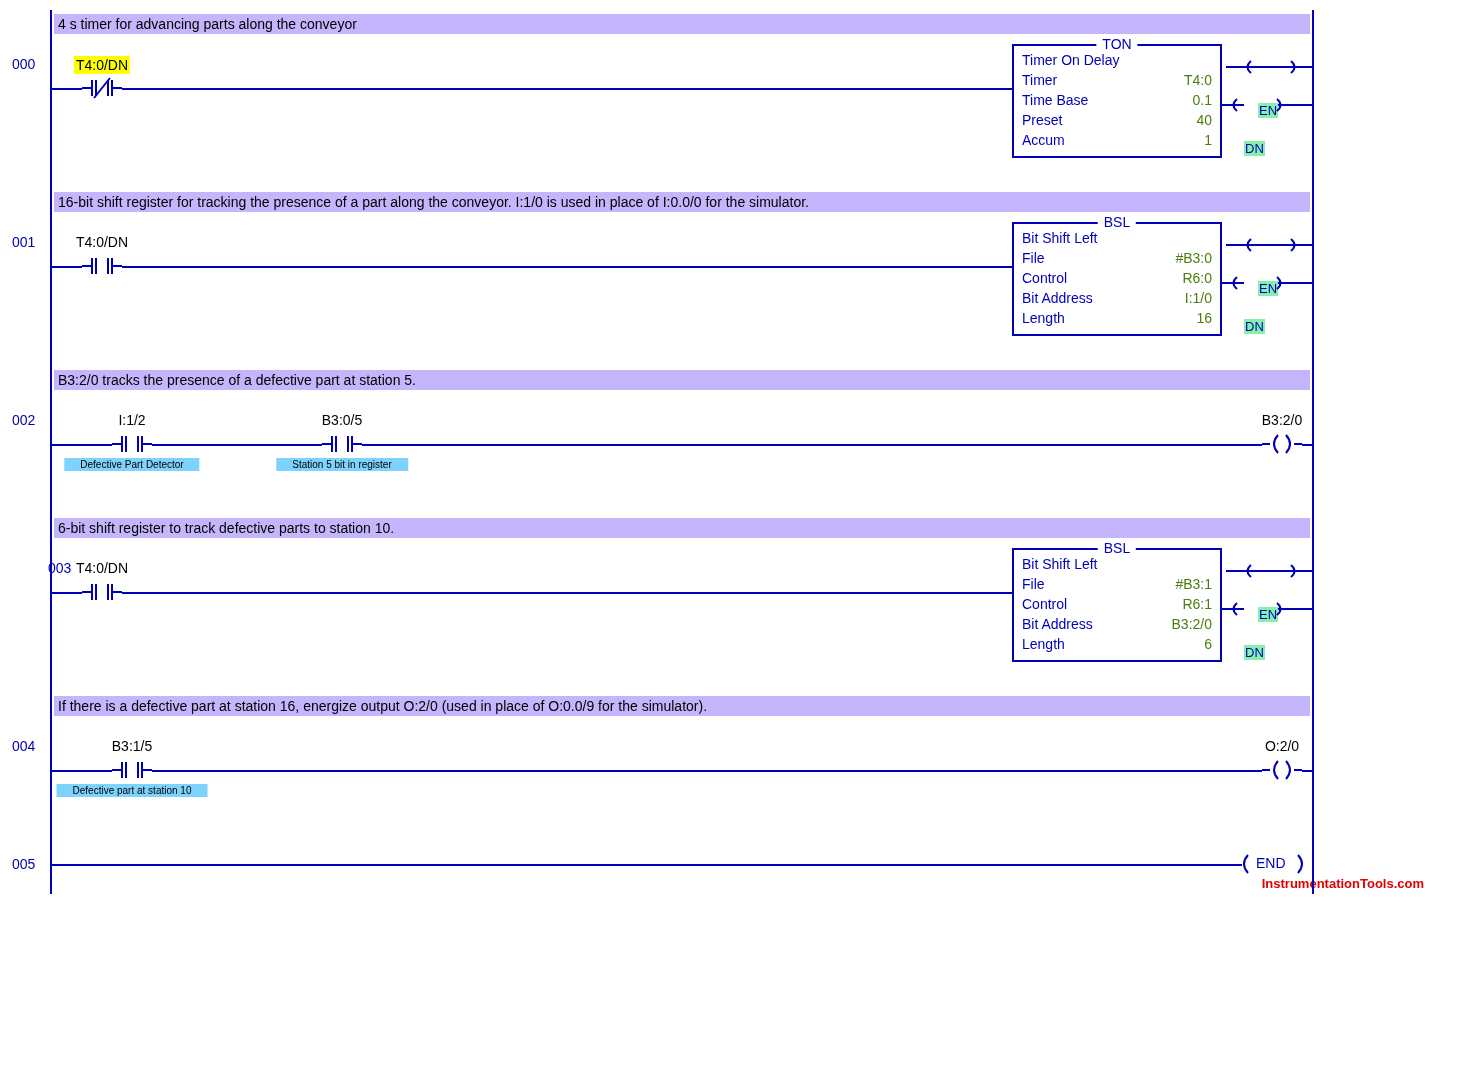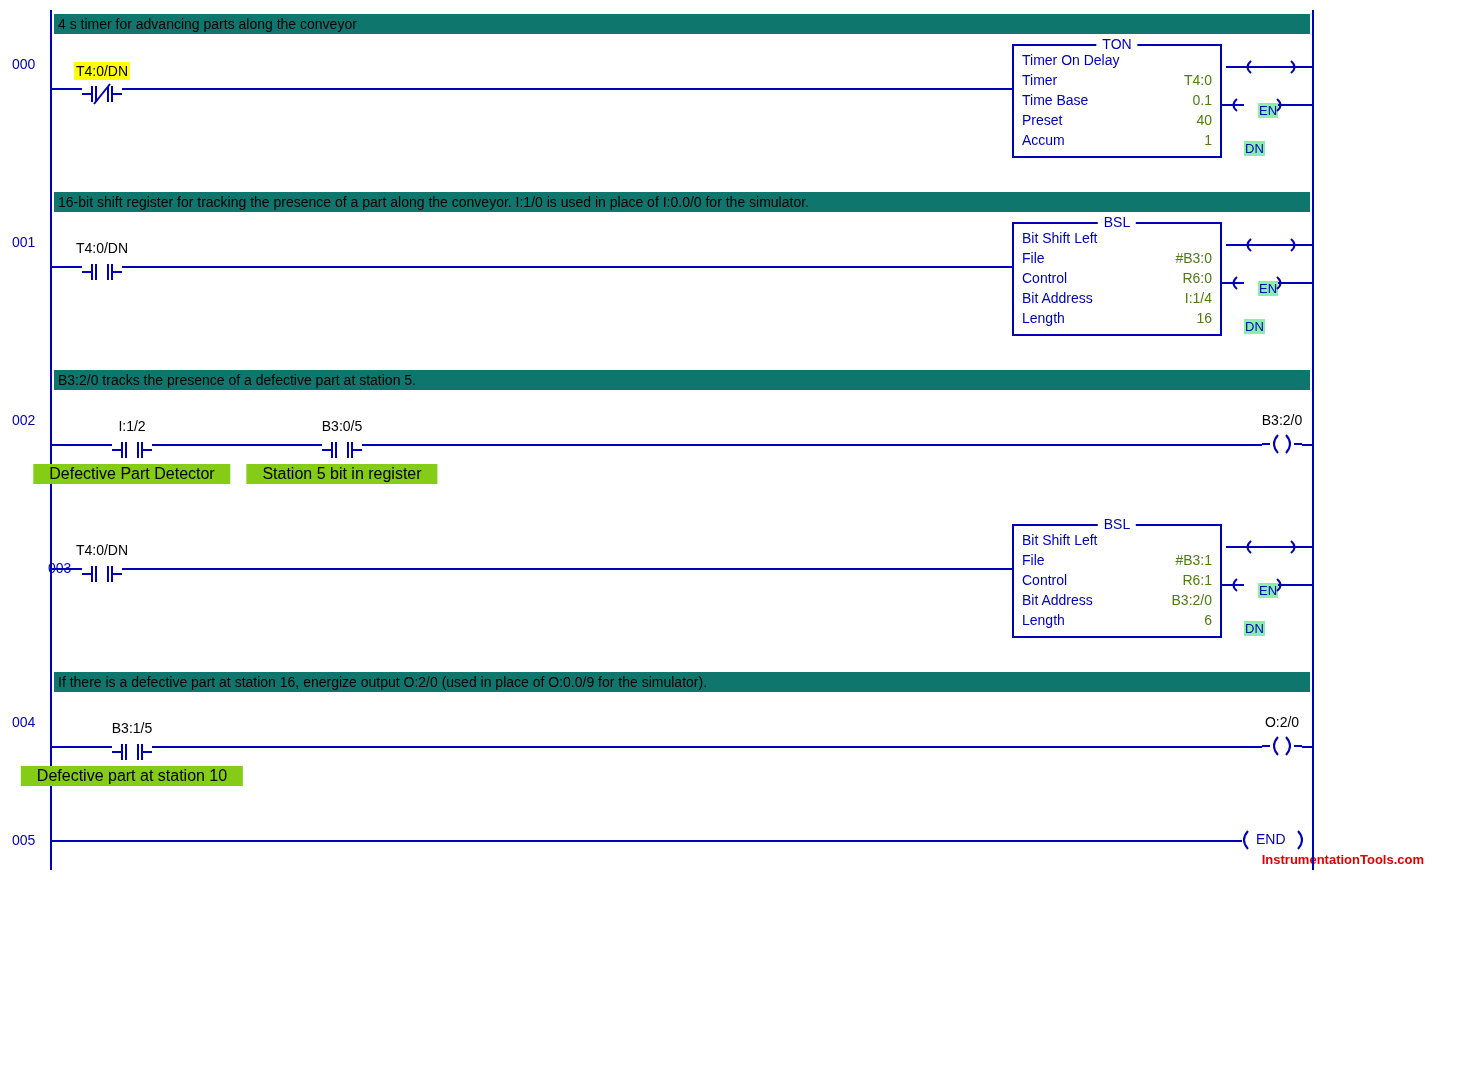--- a/index.html
+++ b/index.html
@@ -21,64 +21,64 @@
     padding-top: 4px;
   }
   .rung-num {
     position: absolute;
     left: -40px;
     color: #0000B8;
     font-size: 14px;
     top: 46px;
   }
   .comment-bar {
-    background: #0f766e;
+    background: #c4b5fd;
     color: #000;
     padding: 2px 4px;
     margin: 0 2px 4px 2px;
     font-size: 14px;
   }
   .rail-line {
     position: absolute;
     height: 2px;
     background: #0000B8;
     top: 50px;
   }
   .rung-body {
     position: relative;
     height: 160px;
   }
   .rung-body.short { height: 120px; }
   .rung-body.tiny { height: 50px; }
   
   .contact {
     position: absolute;
-    top: 44px;
+    top: 38px;
     width: 40px;
     text-align: center;
   }
   .contact .lbl {
     position: absolute;
     top: -20px;
     left: 50%;
     transform: translateX(-50%);
     white-space: nowrap;
     color: #000;
     font-size: 14px;
   }
   .contact .lbl.hl { background: #FFFF00; padding: 1px 2px; }
   .contact .desc {
     position: absolute;
     top: 26px;
     left: 50%;
     transform: translateX(-50%);
     white-space: nowrap;
-    background: #84cc16;
+    background: #7dd3fc;
     padding: 1px 16px;
-    font-size: 16px;
+    font-size: 10px;
   }
   .contact svg { display: block; }
   
   .instr-box {
     position: absolute;
     border: 2px solid #0000B8;
     background: #fff;
     right: 90px;
     top: 6px;
     width: 190px;
@@ -233,21 +233,21 @@
           <div class="row">
             <span>File</span>
             <span class="v">#B3:0</span>
           </div>
           <div class="row">
             <span>Control</span>
             <span class="v">R6:0</span>
           </div>
           <div class="row">
             <span>Bit Address</span>
-            <span class="v">I:1/4</span>
+            <span class="v">I:1/0</span>
           </div>
           <div class="row">
             <span>Length</span>
             <span class="v">16</span>
           </div>
         </div>
         <div class="side-tag" style="top: 20px;">
           <div class="side-line"></div>
           <svg width="50" height="18">
             <path d="M5 3 Q-2 9 5 15" stroke="#0000B8" stroke-width="2" fill="none"></path>
@@ -297,20 +297,21 @@
             <line x1="0" y1="12" x2="8" y2="12" stroke="#0000B8" stroke-width="2"></line>
             <line x1="32" y1="12" x2="40" y2="12" stroke="#0000B8" stroke-width="2"></line>
             <path d="M16 3 Q8 12 16 21" stroke="#0000B8" stroke-width="2" fill="none"></path>
             <path d="M24 3 Q32 12 24 21" stroke="#0000B8" stroke-width="2" fill="none"></path>
           </svg><div class="lbl">B3:2/0</div></div>
         <div class="rail-line" style="right: 0px; width: 10px;"></div>
       </div>
     </div>
     <div class="rung">
       <div class="rung-num" style="top: 46px; margin-left: 36px;">003</div>
+      <div class="comment-bar">6-bit shift register to track defective parts to station 10.</div>
       <div class="rung-body" style="height: 150px;">
         <div class="rail-line" style="left: 0px; width: 30px;"></div>
         <div class="contact" style="left: 30px;">
           <svg width="40" height="24">
             <line x1="0" y1="12" x2="10" y2="12" stroke="#0000B8" stroke-width="2"></line>
             <line x1="30" y1="12" x2="40" y2="12" stroke="#0000B8" stroke-width="2"></line>
             <path d="M10 4 L10 20 M14 4 L14 20" stroke="#0000B8" stroke-width="2" fill="none"></path>
             <path d="M26 4 L26 20 M30 4 L30 20" stroke="#0000B8" stroke-width="2" fill="none"></path>
           </svg>
           <div class="lbl">T4:0/DN</div>

